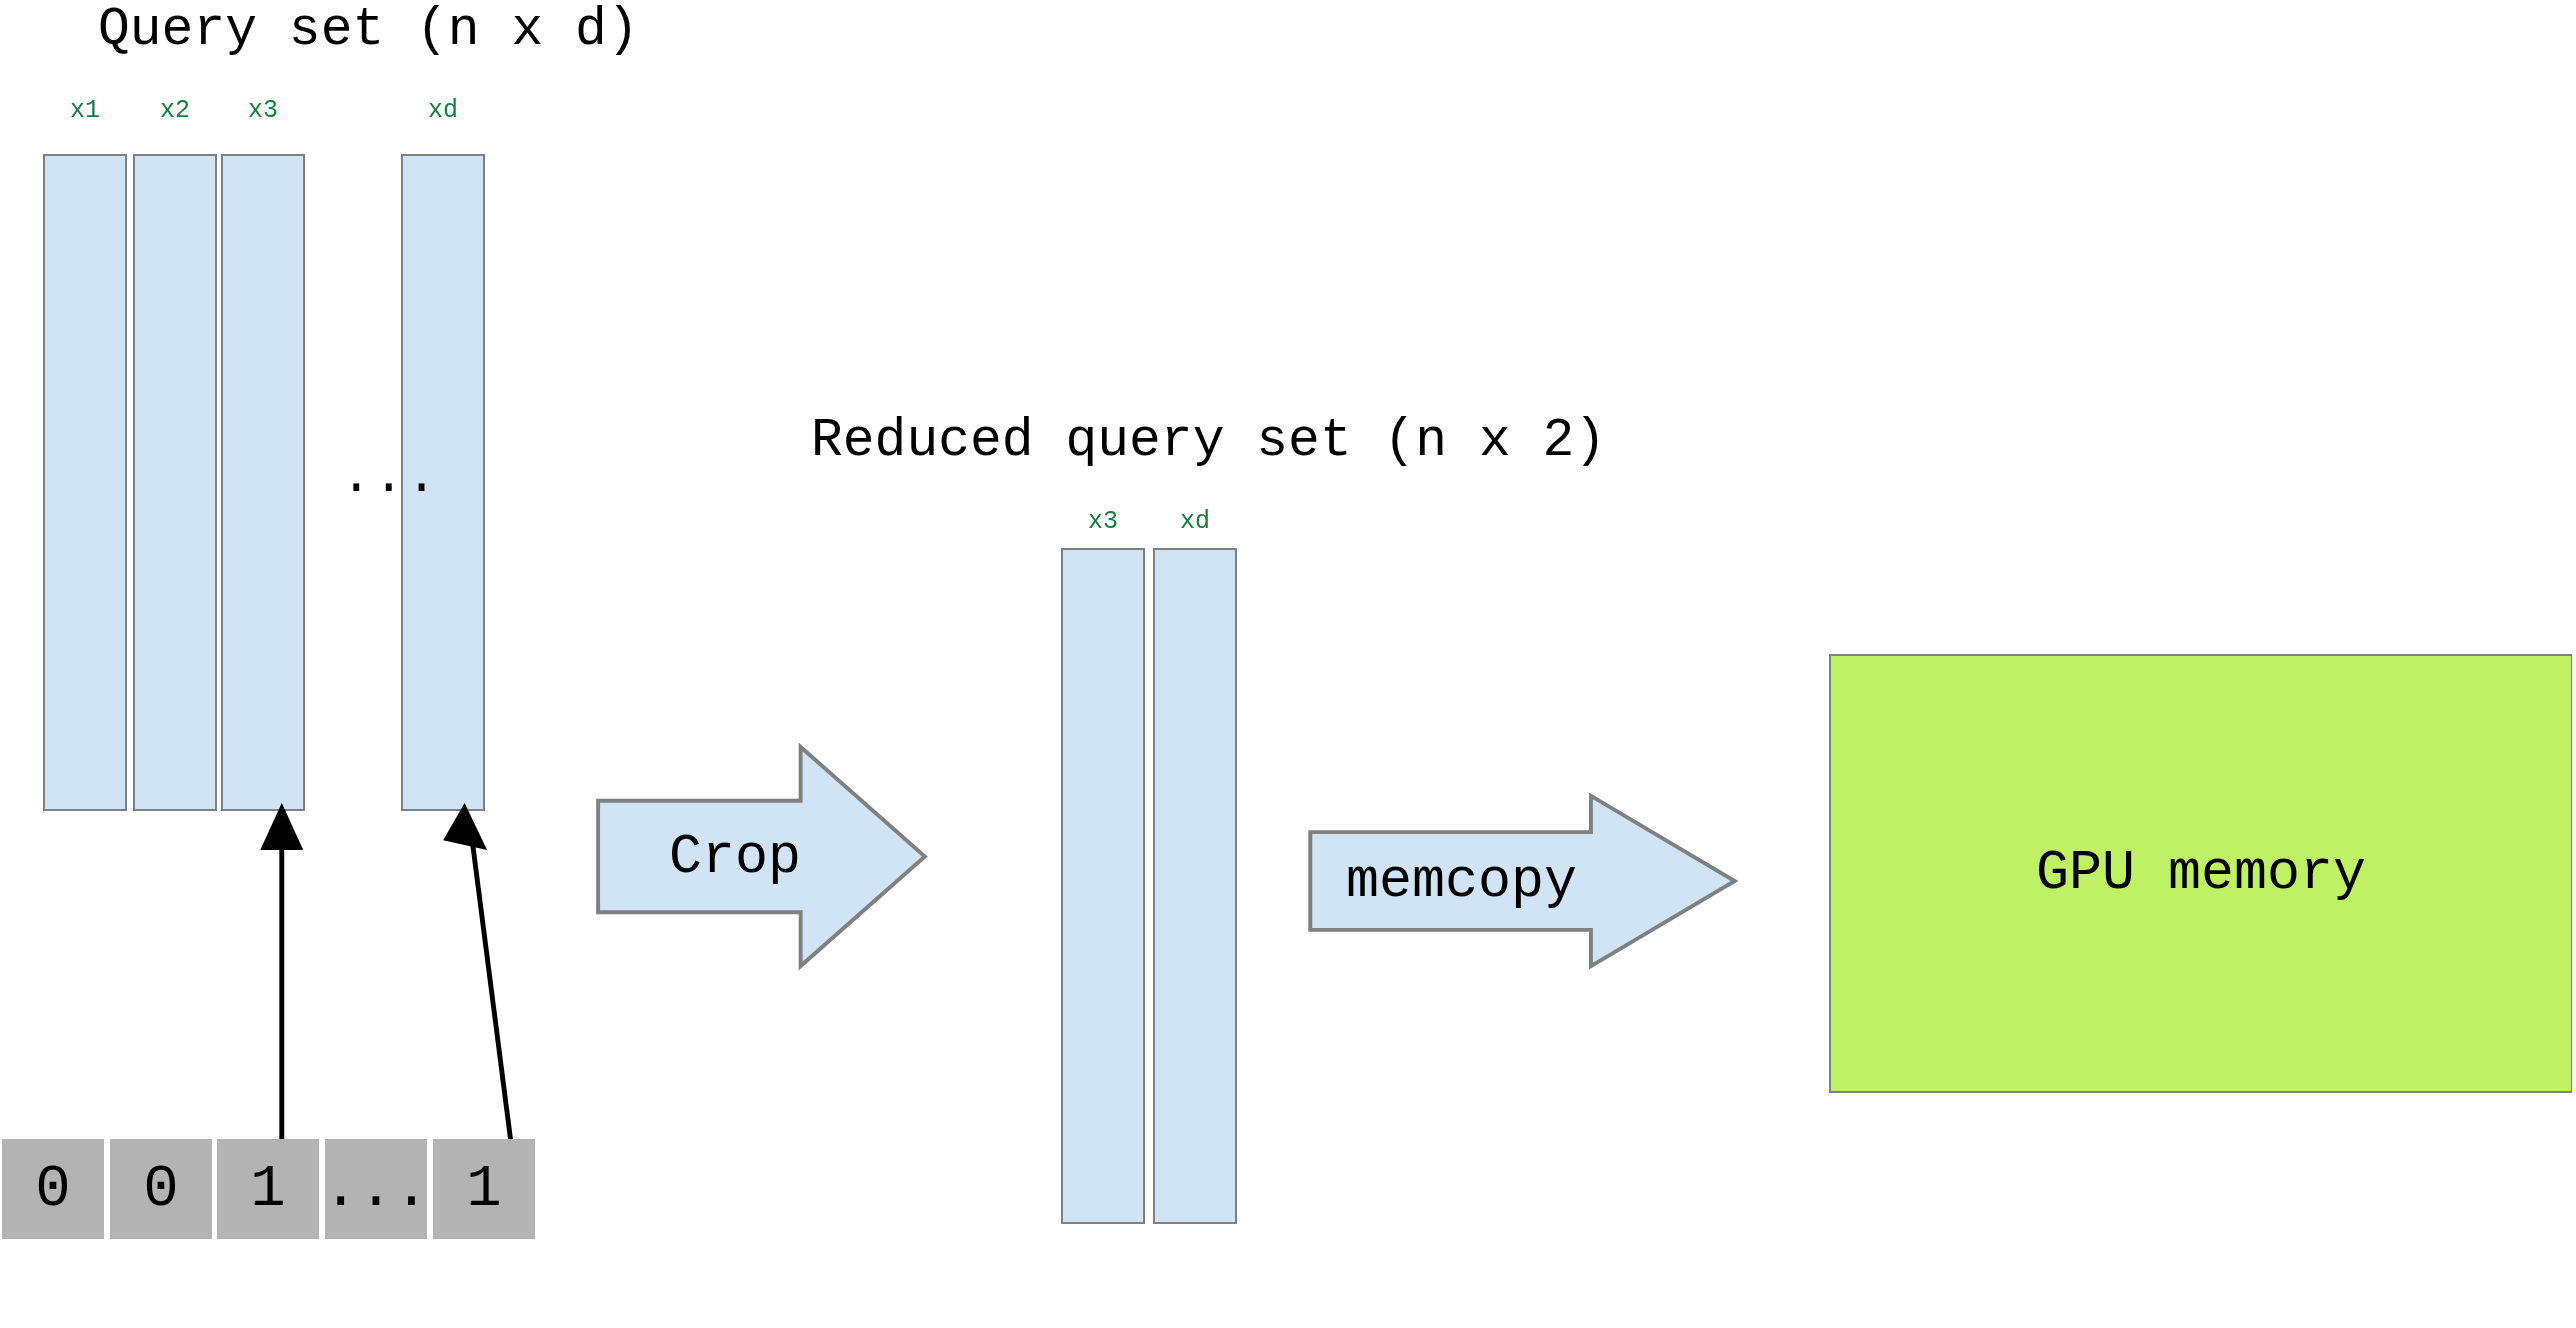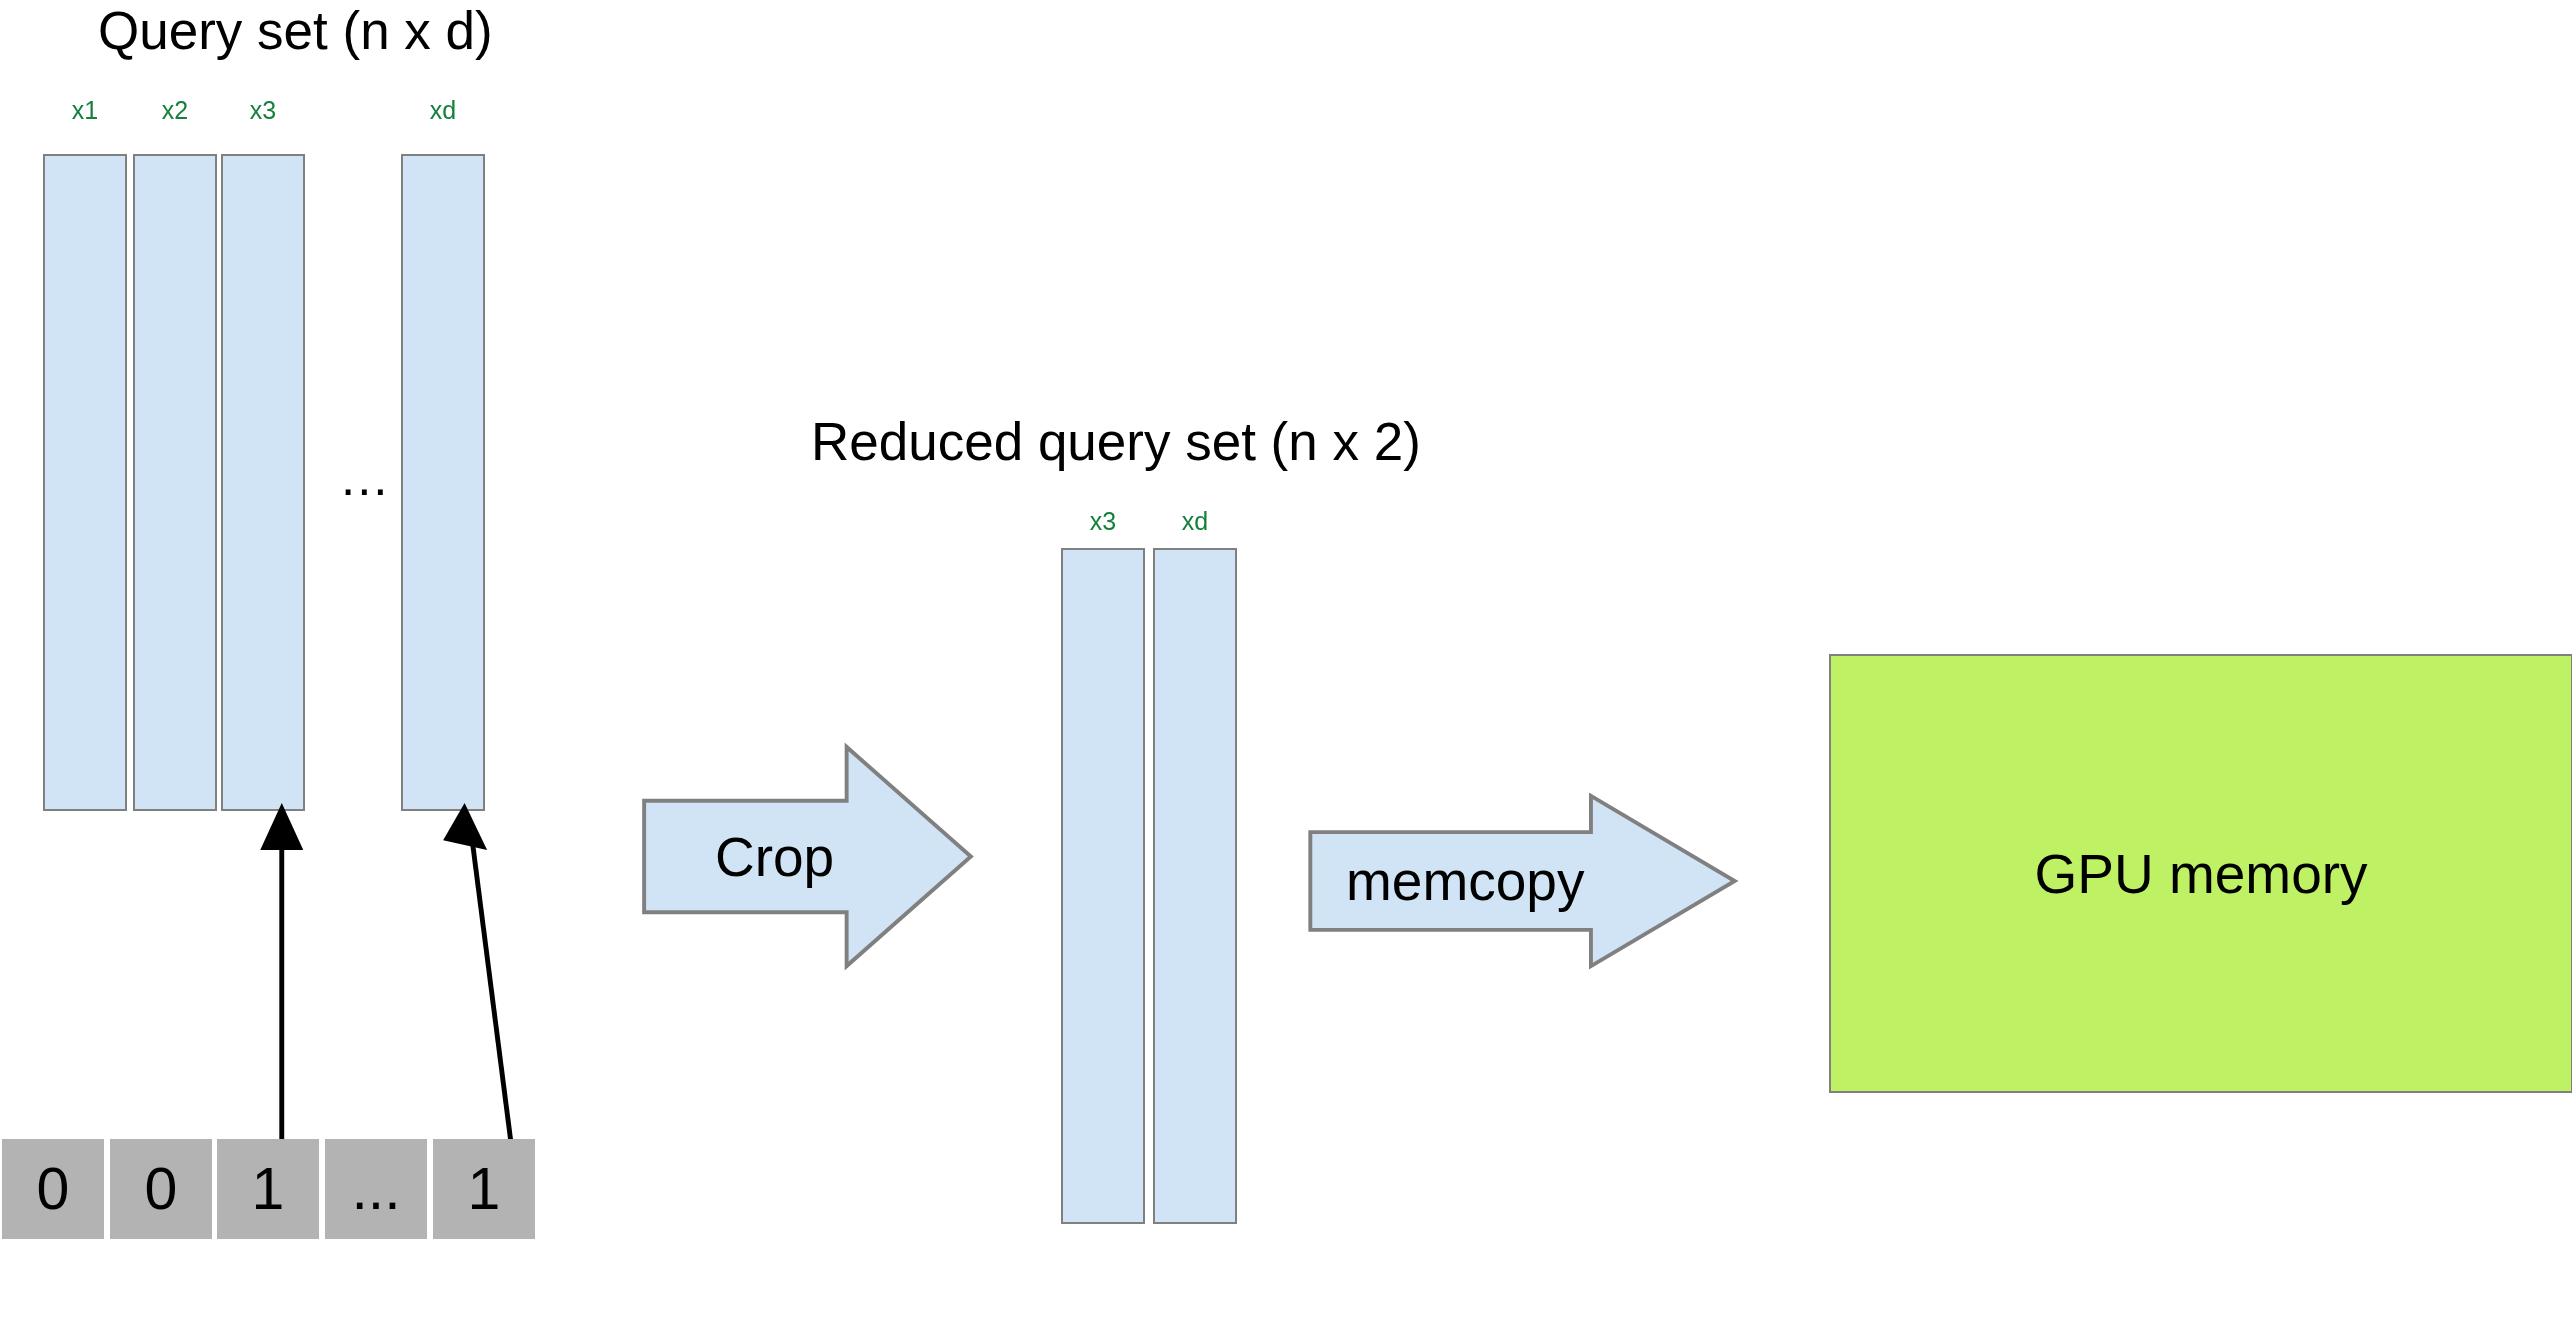--- a/index.html
+++ b/index.html
@@ -9,20 +9,21 @@
   }
   body {
     font-family: "Liberation Sans", sans-serif;
   }
   #canvas {
     position: relative;
     width: 2572px;
     height: 1329px;
     background: #ffffff;
     overflow: hidden;
+    font-family: Liberation Mono, monospace;
   }
   .abs { position: absolute; }
 
   
   .title {
     font-size: 53px;
     color: #000000;
     white-space: nowrap;
     line-height: 1;
   }
@@ -119,21 +120,21 @@
     <polygon points="475,0 498,48 453,38" fill="#000000"></polygon>
   </svg>
 
   <div class="abs gene" style="left:2px;   top:1139px; width:102px; height:100px;">0</div>
   <div class="abs gene" style="left:110px; top:1139px; width:102px; height:100px;">0</div>
   <div class="abs gene" style="left:217px; top:1139px; width:102px; height:100px;">1</div>
   <div class="abs gene" style="left:325px; top:1139px; width:102px; height:100px;">...</div>
   <div class="abs gene" style="left:433px; top:1139px; width:102px; height:100px;">1</div>
 
 
-  <div class="abs block-arrow-wrap" style="left:641px; top:744px; width:333px; height:225px;">
+  <div class="abs block-arrow-wrap" style="left:595px; top:744px; width:333px; height:225px;">
     <svg width="333" height="225" viewBox="0 0 340 230">
       <polygon points="3,58 210,58 210,3 337,115 210,227 210,172 3,172" fill="#d0e4f5" stroke="#808080" stroke-width="4"></polygon>
     </svg>
     <div class="arrow-label" style="left:74px; top:86px;">Crop</div>
   </div>
 
   <div class="abs title" style="left:811px; top:415px;">Reduced query set (n x 2)</div>
 
   <div class="abs collabel" style="left:1061px; top:509px; width:84px;">x3</div>
   <div class="abs collabel" style="left:1153px; top:509px; width:84px;">xd</div>

